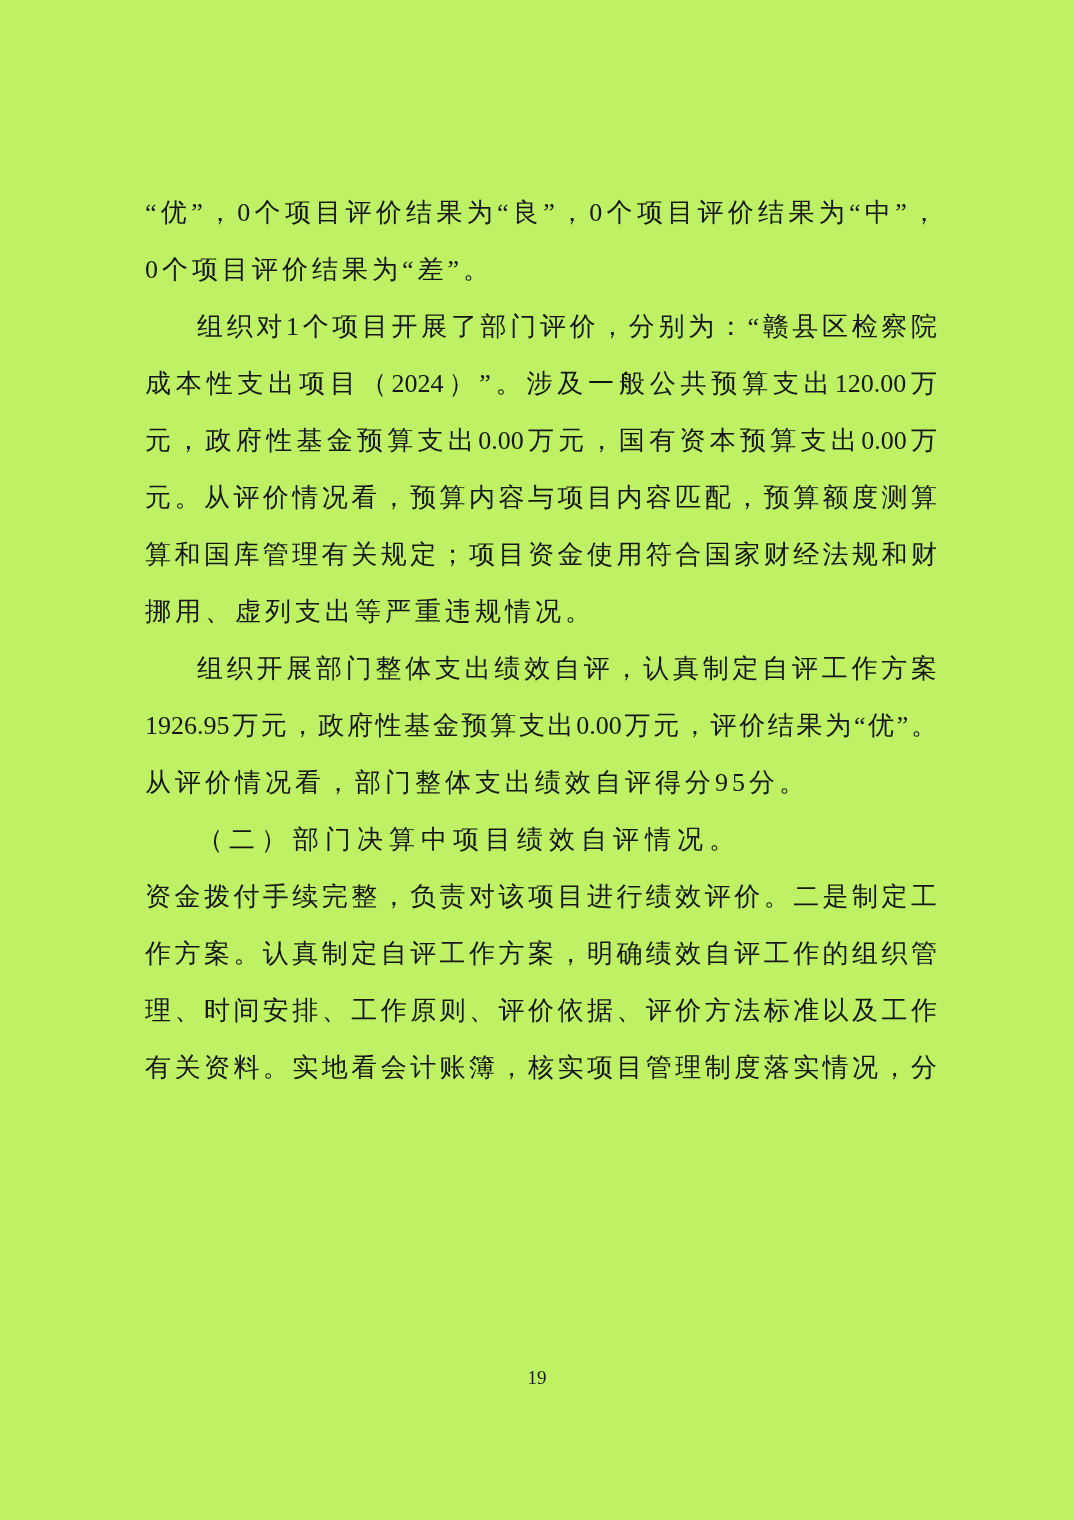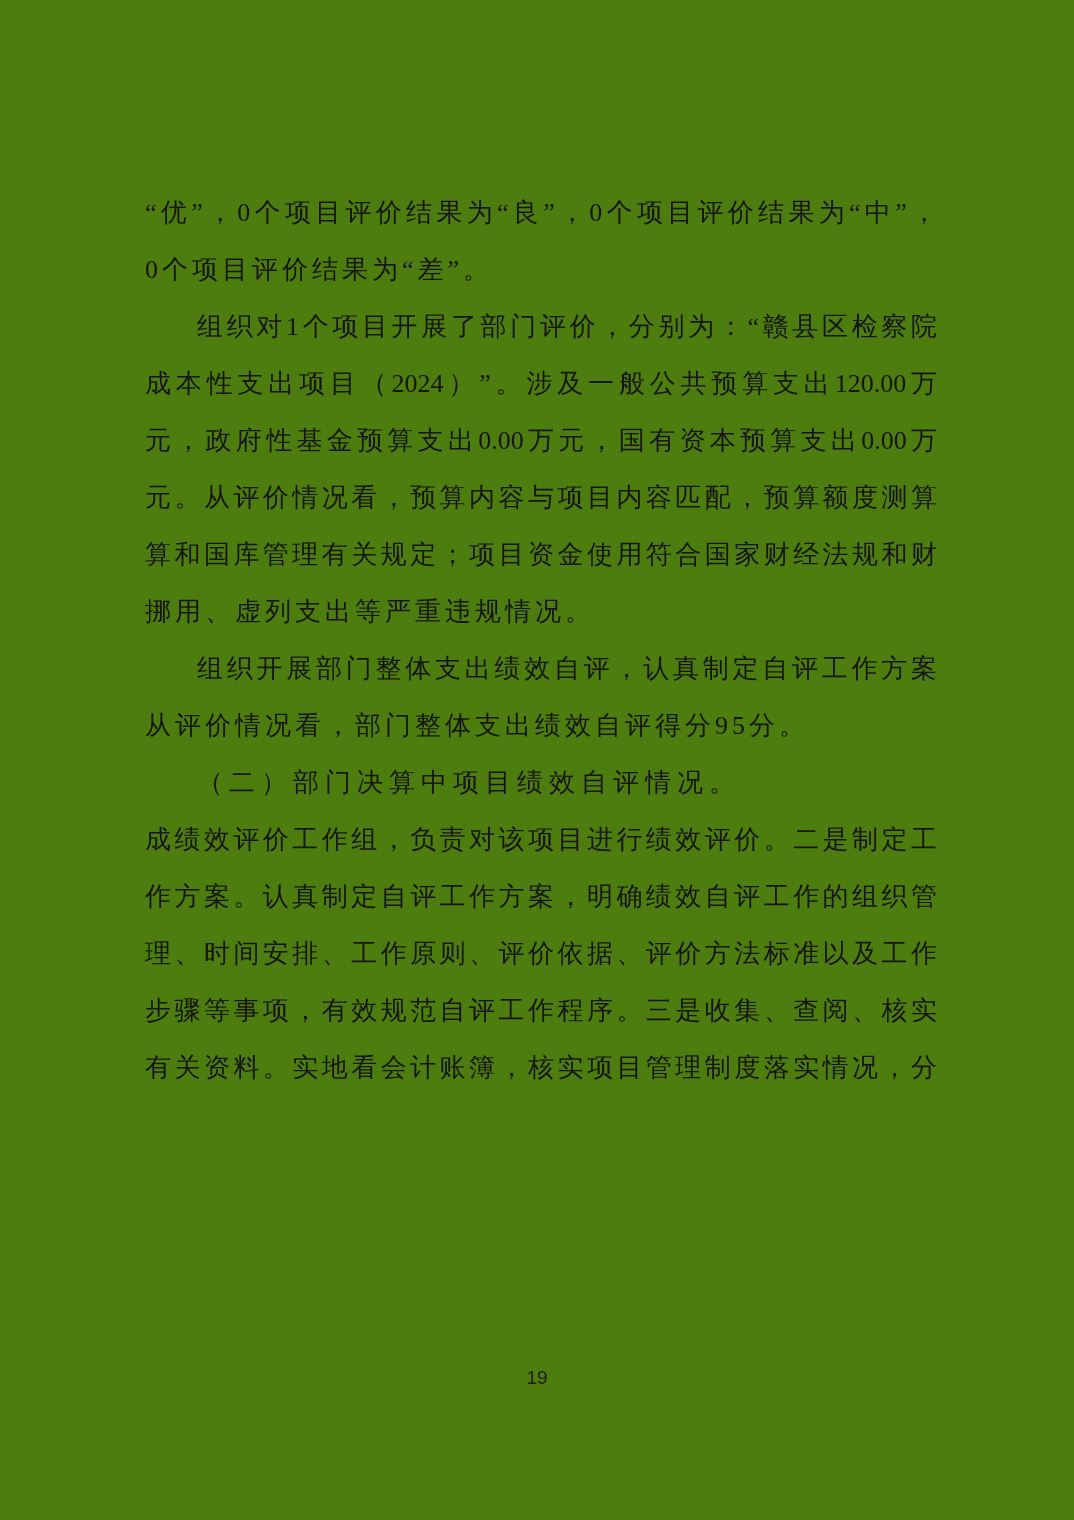--- a/index.html
+++ b/index.html
@@ -4,21 +4,21 @@
 <style>
   html, body {
     margin: 0;
     padding: 0;
     background: #ffffff;
   }
   .page {
     position: relative;
     width: 1074px;
     height: 1520px;
-    background: #4d7c0f;
+    background: #bef264;
     overflow: hidden;
     font-family: "Liberation Serif", "DejaVu Serif", serif;
     color: #161616;
   }
   .text-block {
     position: absolute;
     left: 145px;
     top: 184px;
     width: 792px;
   }
@@ -44,46 +44,46 @@
   }
   .page-number {
     position: absolute;
     top: 1364px;
     left: 0;
     width: 100%;
     text-align: center;
     font-size: 19px;
     line-height: 28px;
     color: #1d1d1d;
-    font-family: Liberation Sans, sans-serif;
+    font-family: Liberation Serif, serif;
   }
 </style>
 </head>
 <body>
 
 <div class="page">
   <div class="text-block">
 
     <div class="line">“优”，0个项目评价结果为“良”，0个项目评价结果为“中”，</div>
     <div class="line end">0个项目评价结果为“差”。</div>
 
     <div class="line indent">组织对1个项目开展了部门评价，分别为：“赣县区检察院</div>
     <div class="line">成本性支出项目（2024）”。涉及一般公共预算支出120.00万</div>
     <div class="line">元，政府性基金预算支出0.00万元，国有资本预算支出0.00万</div>
     <div class="line">元。从评价情况看，预算内容与项目内容匹配，预算额度测算</div>
     <div class="line">算和国库管理有关规定；项目资金使用符合国家财经法规和财</div>
     <div class="line end">挪用、虚列支出等严重违规情况。</div>
 
     <div class="line indent">组织开展部门整体支出绩效自评，认真制定自评工作方案</div>
+    <div class="line">1926.95万元，政府性基金预算支出0.00万元，评价结果为“优”。</div>
     <div class="line end">从评价情况看，部门整体支出绩效自评得分95分。</div>
 
     <div class="line indent heading">（二）部门决算中项目绩效自评情况。</div>
 
-    <div class="line">成绩效评价工作组，负责对该项目进行绩效评价。二是制定工</div>
+    <div class="line">资金拨付手续完整，负责对该项目进行绩效评价。二是制定工</div>
     <div class="line">作方案。认真制定自评工作方案，明确绩效自评工作的组织管</div>
     <div class="line">理、时间安排、工作原则、评价依据、评价方法标准以及工作</div>
-    <div class="line">步骤等事项，有效规范自评工作程序。三是收集、查阅、核实</div>
     <div class="line">有关资料。实地看会计账簿，核实项目管理制度落实情况，分</div>
 
   </div>
 
   <div class="page-number">19</div>
 </div>
 
 </body></html>

